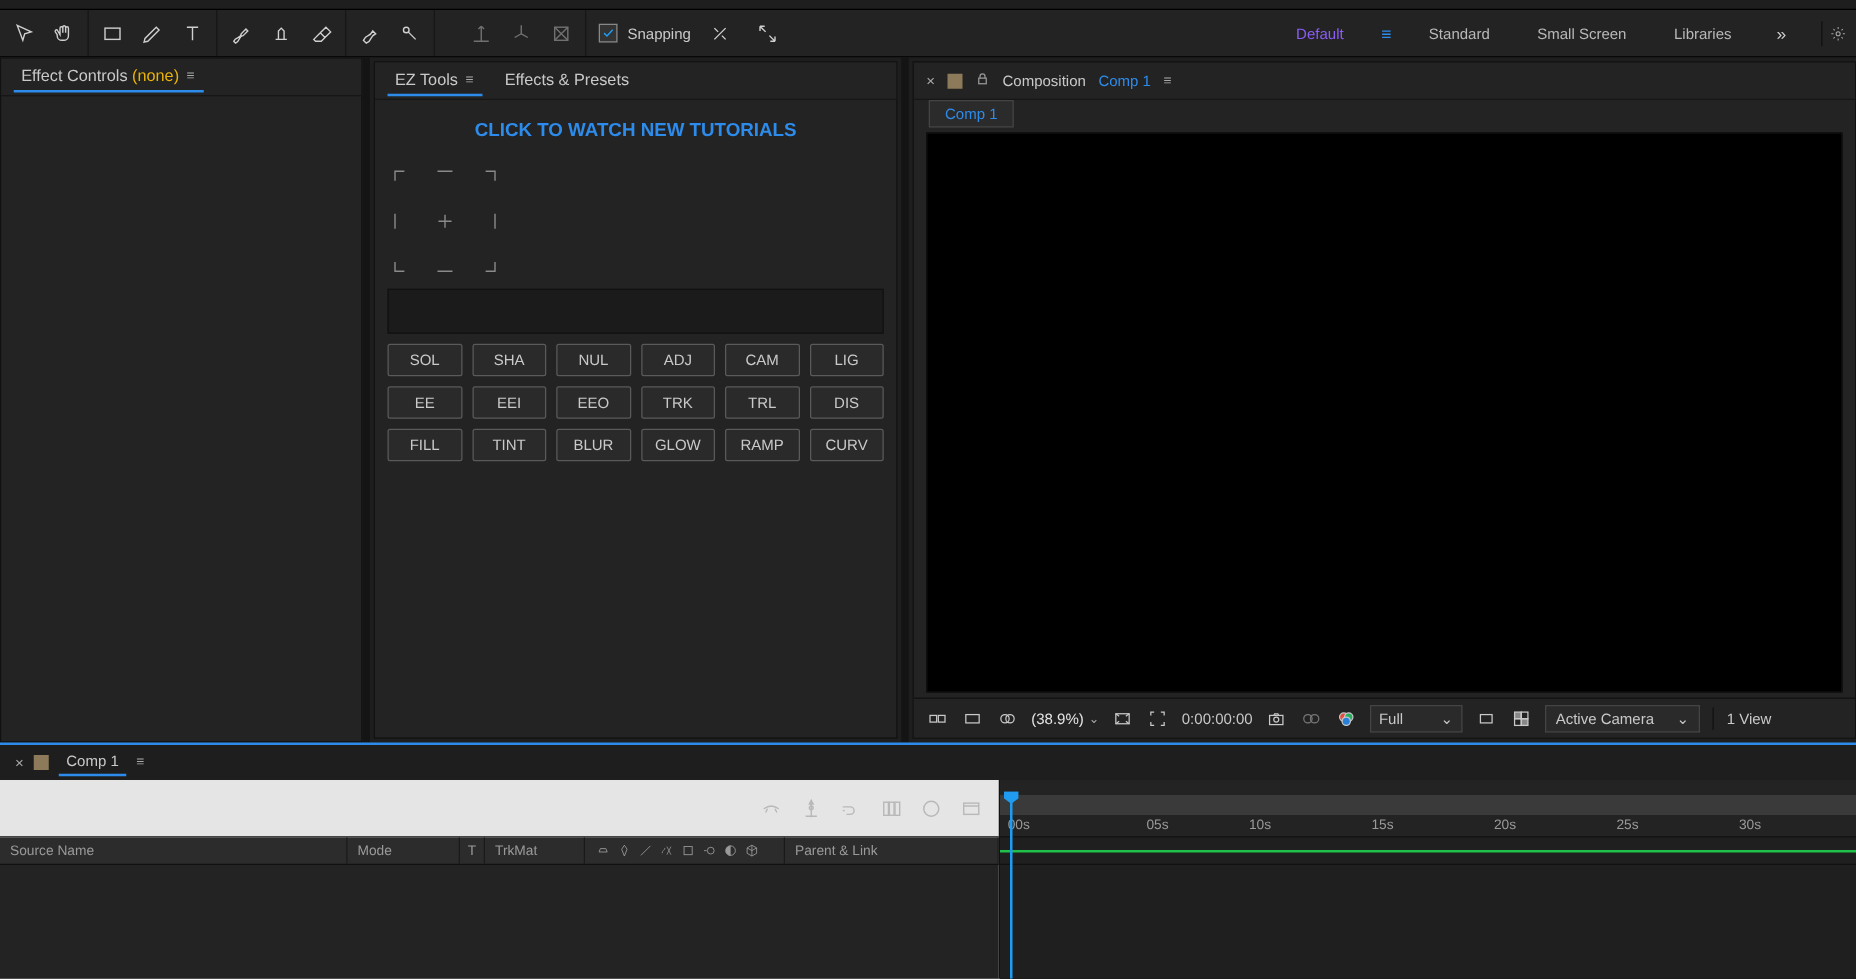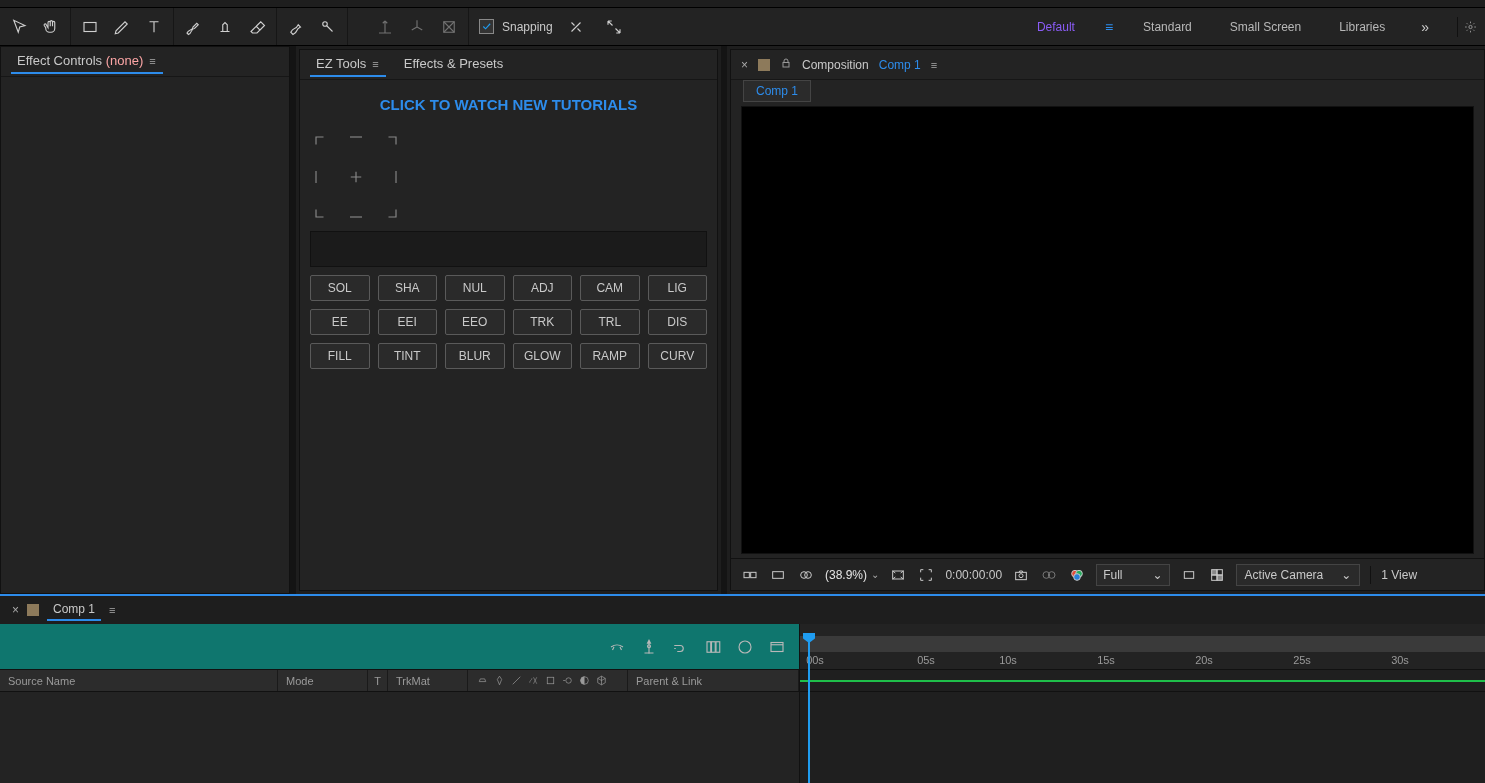--- a/index.html
+++ b/index.html
@@ -69,21 +69,21 @@
   .panel-header {
     height: 30px;
     display: flex; align-items: center;
     background: #232323;
     border-bottom: 1px solid #161616;
     padding: 0 10px;
     gap: 12px;
   }
   .tab-lbl { color: #c9c9c9; font-size: 13px; padding: 4px 6px; border-bottom: 2px solid transparent; display:flex; gap:6px; align-items:center;}
   .tab-lbl.active { border-bottom: 2px solid #2d8ceb; }
-  .tab-lbl .none { color: #fca5a5; }
+  .tab-lbl .none { color: #eab308; }
   .hamburger { color: #aaa; font-size: 11px; letter-spacing: 1px; }
   
   .left-col { width: 290px; display:flex; flex-direction:column; }
   .left-col .panel { flex: 1; }
   
   .mid-col { width: 425px; display:flex; flex-direction:column; gap: 0; }
   .mid-col .panel.ez { flex: 1; margin: 3px; }
   .ez-body { padding: 10px 10px 14px 10px; display:flex; flex-direction:column; gap:8px; }
   .ez-link {
     color: #2d8ceb; font-weight: 700; font-size: 15px; text-align: center; padding: 6px 0 10px 0;
@@ -158,21 +158,21 @@
     display:flex; flex-direction:column;
     position: relative;
   }
   .tl-tabs {
     height:28px; display:flex; align-items:center; gap:8px; padding:0 12px;
   }
   .tl-tabs .x { color:#aaa; }
   .tl-tabs .sq { width:12px; height:12px; background:#8d7a5b; }
   .tl-tabs .name { color:#c9c9c9; padding:3px 6px; border-bottom:2px solid #2d8ceb; }
   .tl-body { flex:1; display:flex; position: relative; }
-  .tl-left { width:800px; background:#0f766e; border-right:1px solid #111; display:flex; flex-direction:column; }
+  .tl-left { width:800px; background:#e5e5e5; border-right:1px solid #111; display:flex; flex-direction:column; }
   .tl-left-top {
     height:46px; border-bottom:1px solid #111; display:flex; align-items:center; justify-content:flex-end;
     gap:12px; padding:0 12px;
   }
   .tl-icon { width:20px; height:20px; display:flex; align-items:center; justify-content:center; }
   .tl-icon svg { width:18px; height:18px; stroke:#b8b8b8; fill:none; stroke-width:1.5; }
   .tl-columns {
     height:22px; background:#2c2c2c; border-bottom:1px solid #111;
     display:flex; align-items:center; color:#9a9a9a; font-size:11px;
   }

